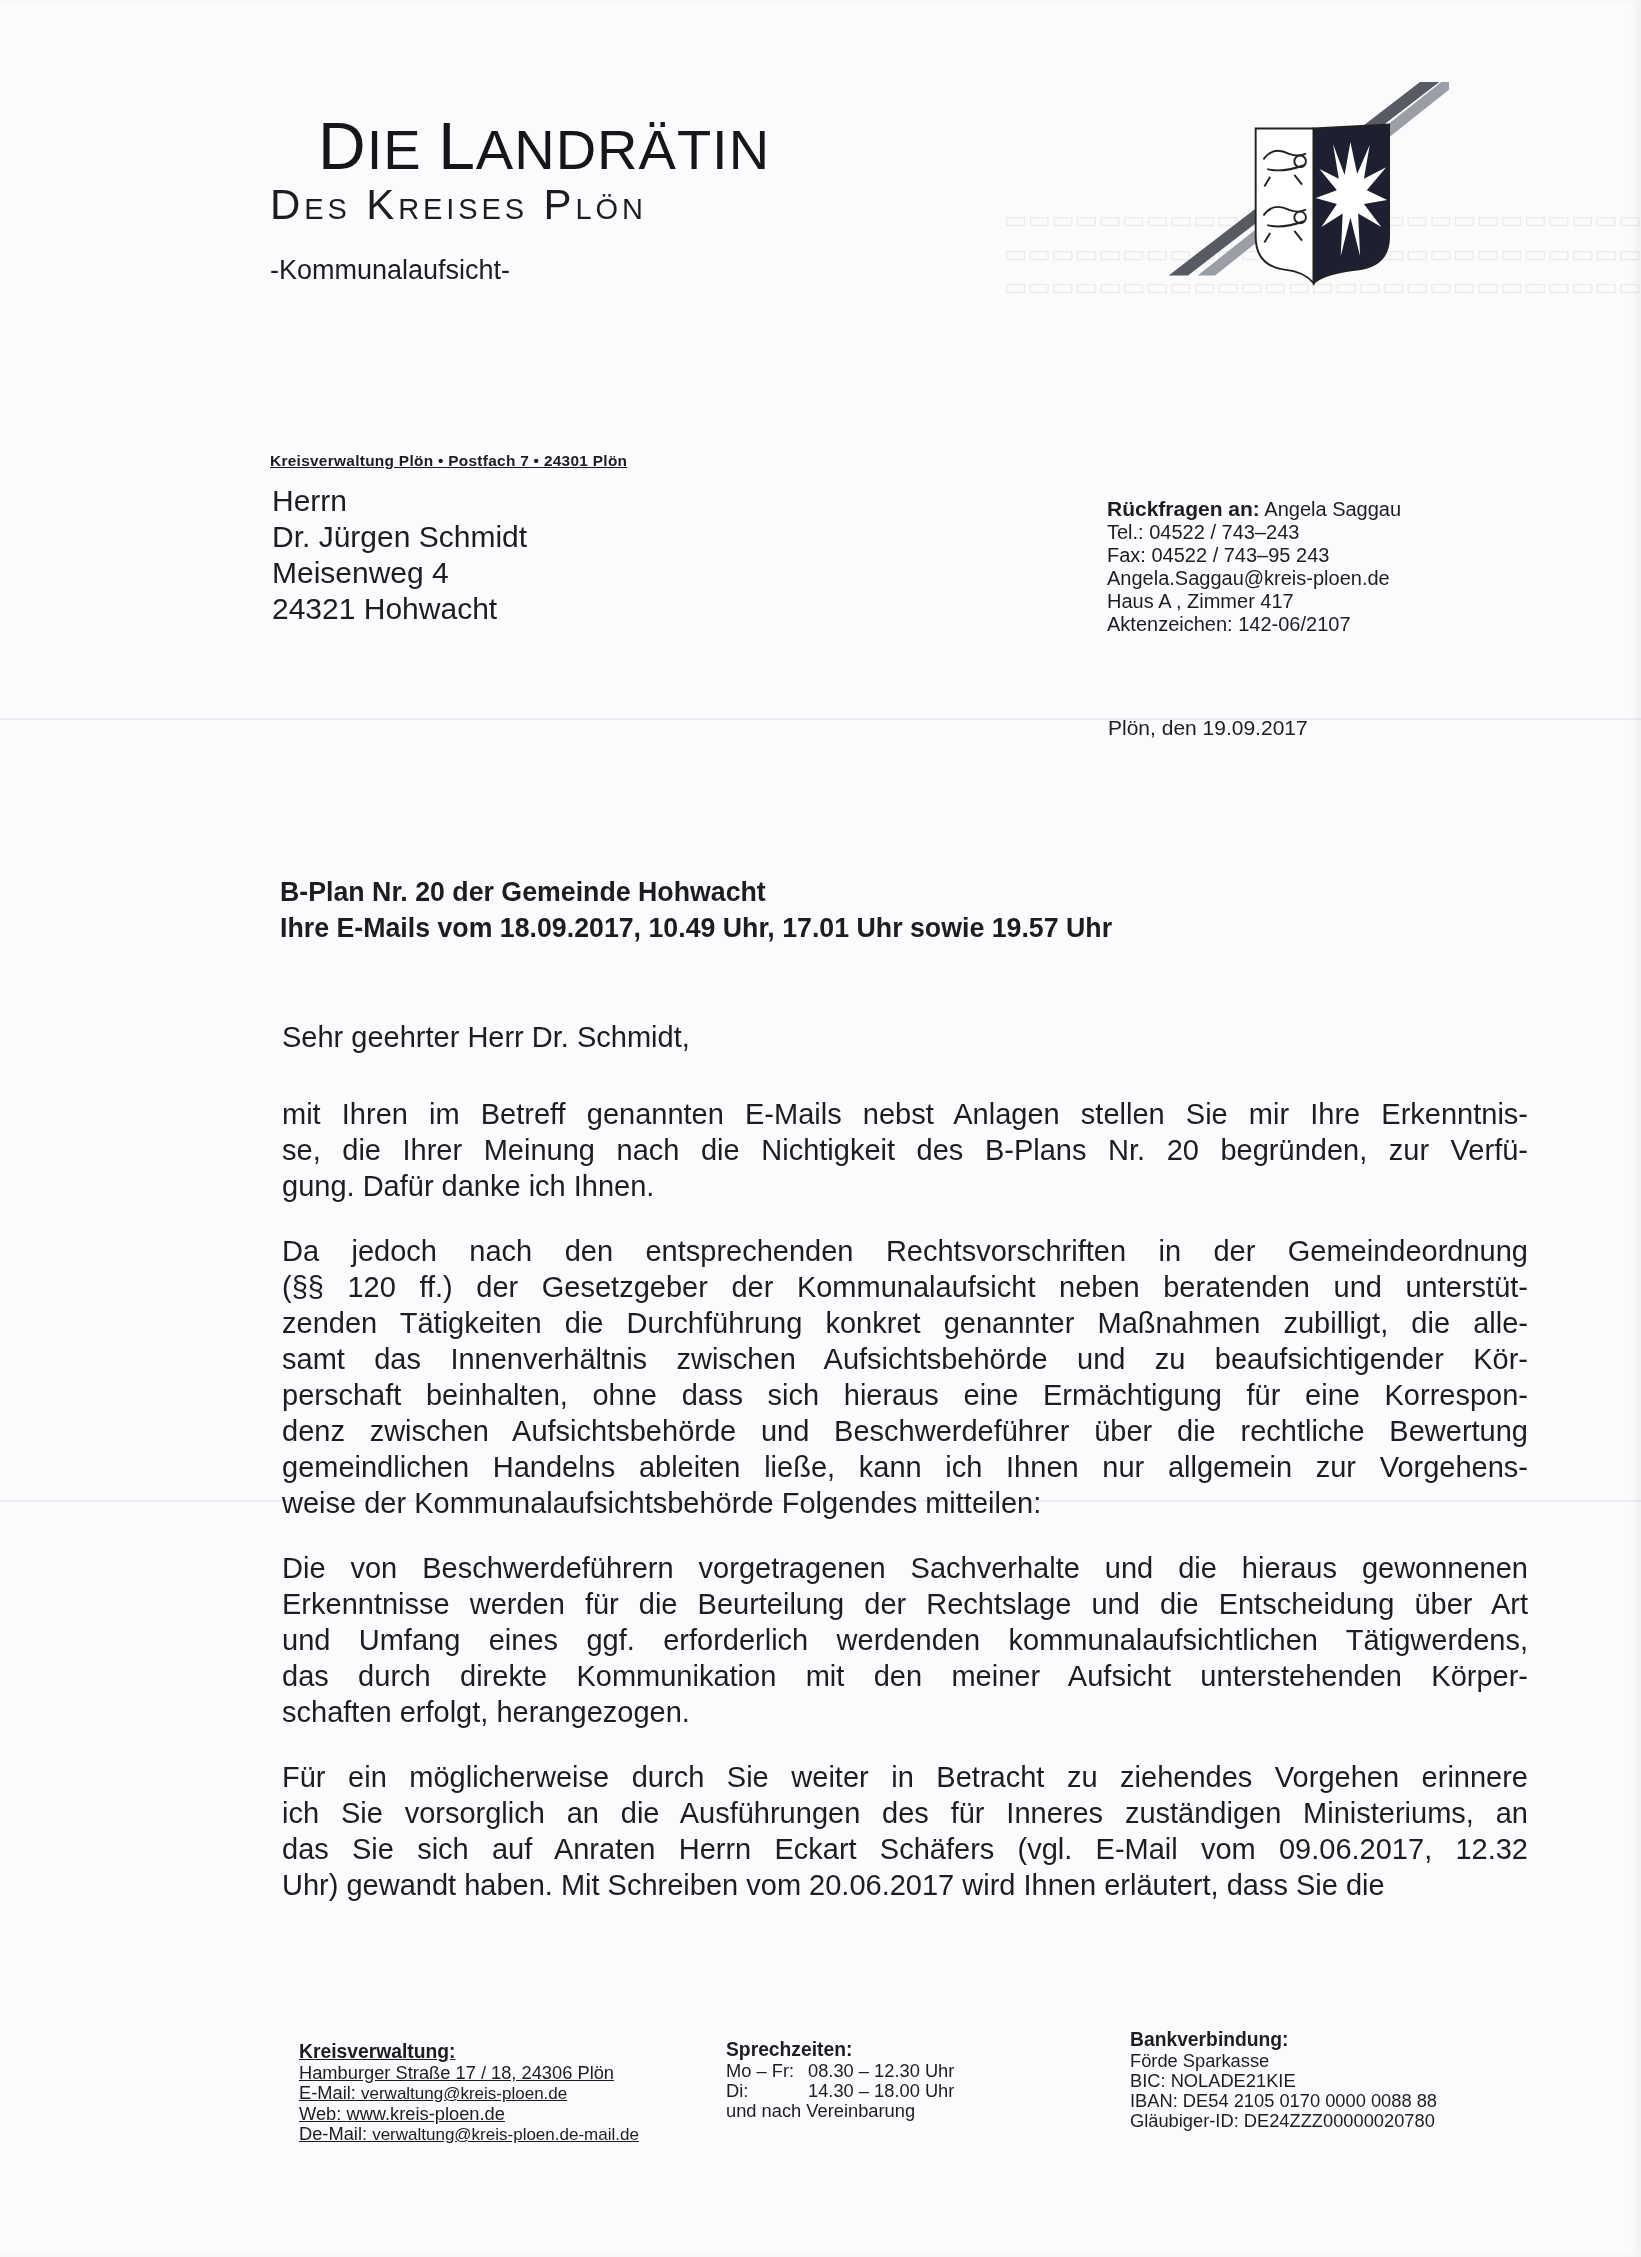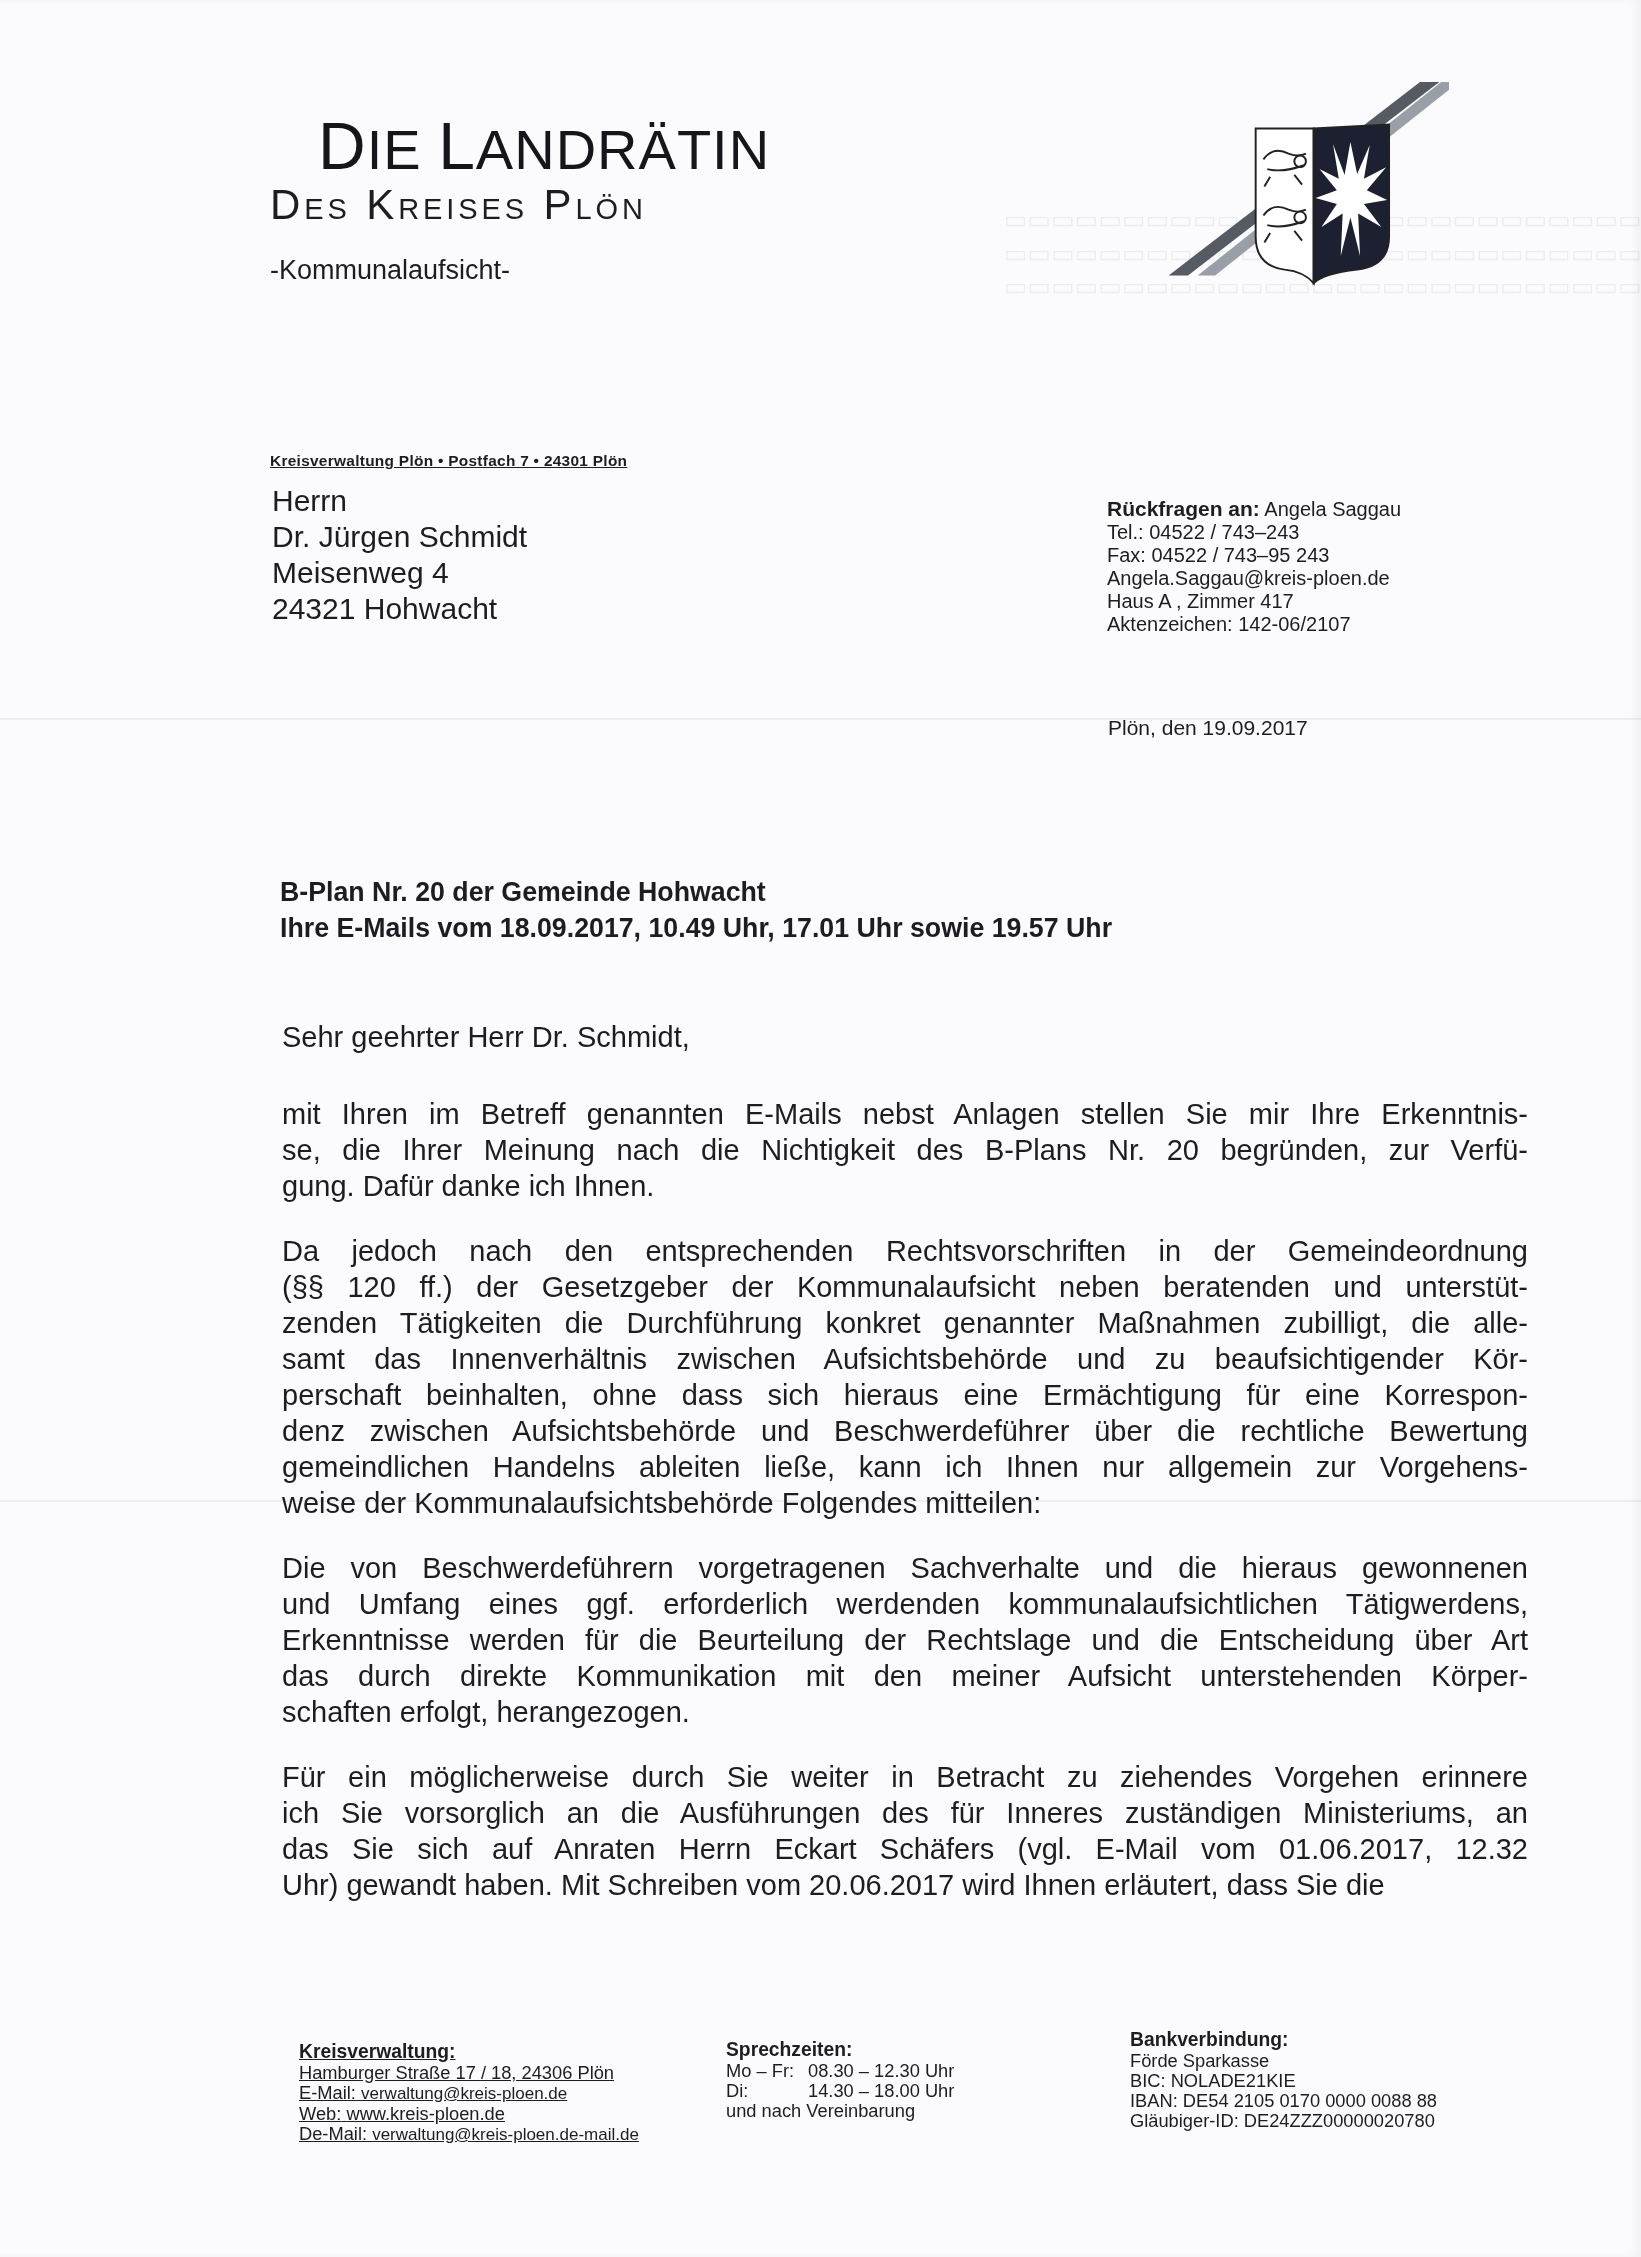--- a/index.html
+++ b/index.html
@@ -175,30 +175,30 @@
     <span class="ln">zenden Tätigkeiten die Durchführung konkret genannter Maßnahmen zubilligt, die alle-</span>
     <span class="ln">samt das Innenverhältnis zwischen Aufsichtsbehörde und zu beaufsichtigender Kör-</span>
     <span class="ln">perschaft beinhalten, ohne dass sich hieraus eine Ermächtigung für eine Korrespon-</span>
     <span class="ln">denz zwischen Aufsichtsbehörde und Beschwerdeführer über die rechtliche Bewertung</span>
     <span class="ln">gemeindlichen Handelns ableiten ließe, kann ich Ihnen nur allgemein zur Vorgehens-</span>
     <span class="ln last">weise der Kommunalaufsichtsbehörde Folgendes mitteilen:</span>
   </p>
 
   <p>
     <span class="ln">Die von Beschwerdeführern vorgetragenen Sachverhalte und die hieraus gewonnenen</span>
+    <span class="ln">Erkenntnisse werden für die Beurteilung der Rechtslage und die Entscheidung über Art</span>
     <span class="ln">und Umfang eines ggf. erforderlich werdenden kommunalaufsichtlichen Tätigwerdens,</span>
-    <span class="ln">Erkenntnisse werden für die Beurteilung der Rechtslage und die Entscheidung über Art</span>
     <span class="ln">das durch direkte Kommunikation mit den meiner Aufsicht unterstehenden Körper-</span>
     <span class="ln last">schaften erfolgt, herangezogen.</span>
   </p>
 
   <p>
     <span class="ln">Für ein möglicherweise durch Sie weiter in Betracht zu ziehendes Vorgehen erinnere</span>
     <span class="ln">ich Sie vorsorglich an die Ausführungen des für Inneres zuständigen Ministeriums, an</span>
-    <span class="ln">das Sie sich auf Anraten Herrn Eckart Schäfers (vgl. E-Mail vom 01.06.2017, 12.32</span>
+    <span class="ln">das Sie sich auf Anraten Herrn Eckart Schäfers (vgl. E-Mail vom 09.06.2017, 12.32</span>
     <span class="ln last">Uhr) gewandt haben. Mit Schreiben vom 20.06.2017 wird Ihnen erläutert, dass Sie die</span>
   </p>
 </div>
 
 <div class="footer-col f1">
   <div class="head">Kreisverwaltung:</div>
   <div>Hamburger Straße 17 / 18, 24306 Plön</div>
   <div><span>E-Mail:</span> <span class="small-mail">verwaltung@kreis-ploen.de</span></div>
   <div><span>Web:</span> <span>www.kreis-ploen.de</span></div>
   <div><span>De-Mail:</span> <span class="small-mail">verwaltung@kreis-ploen.de-mail.de</span></div>

